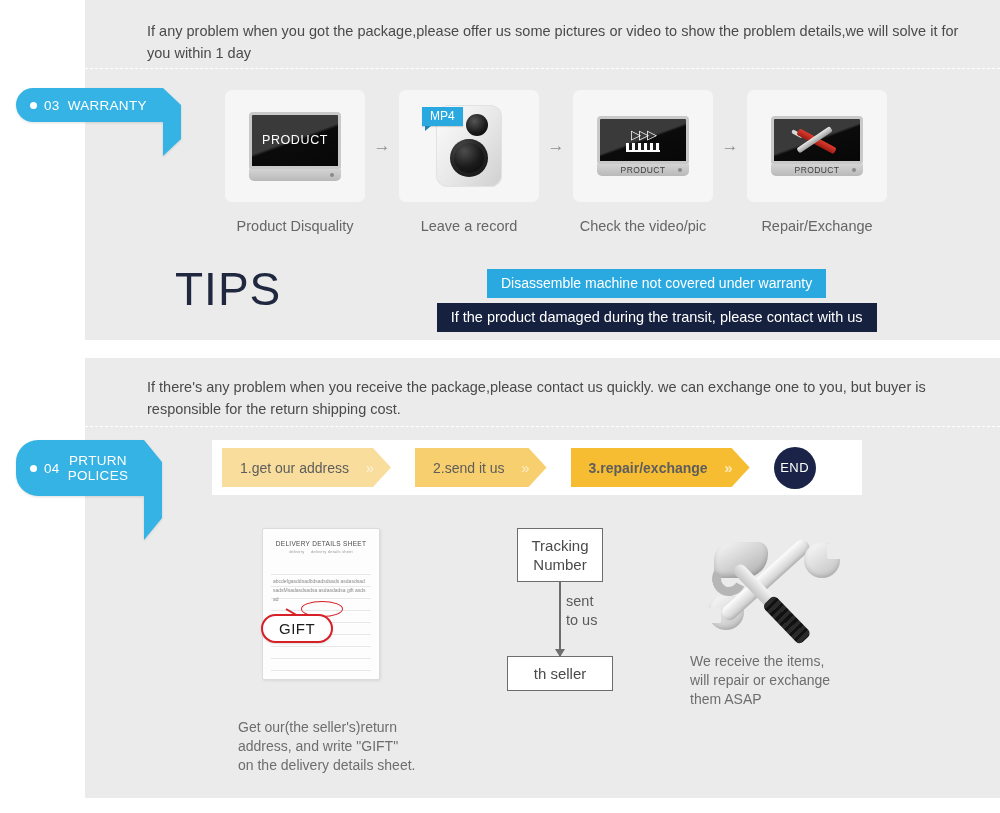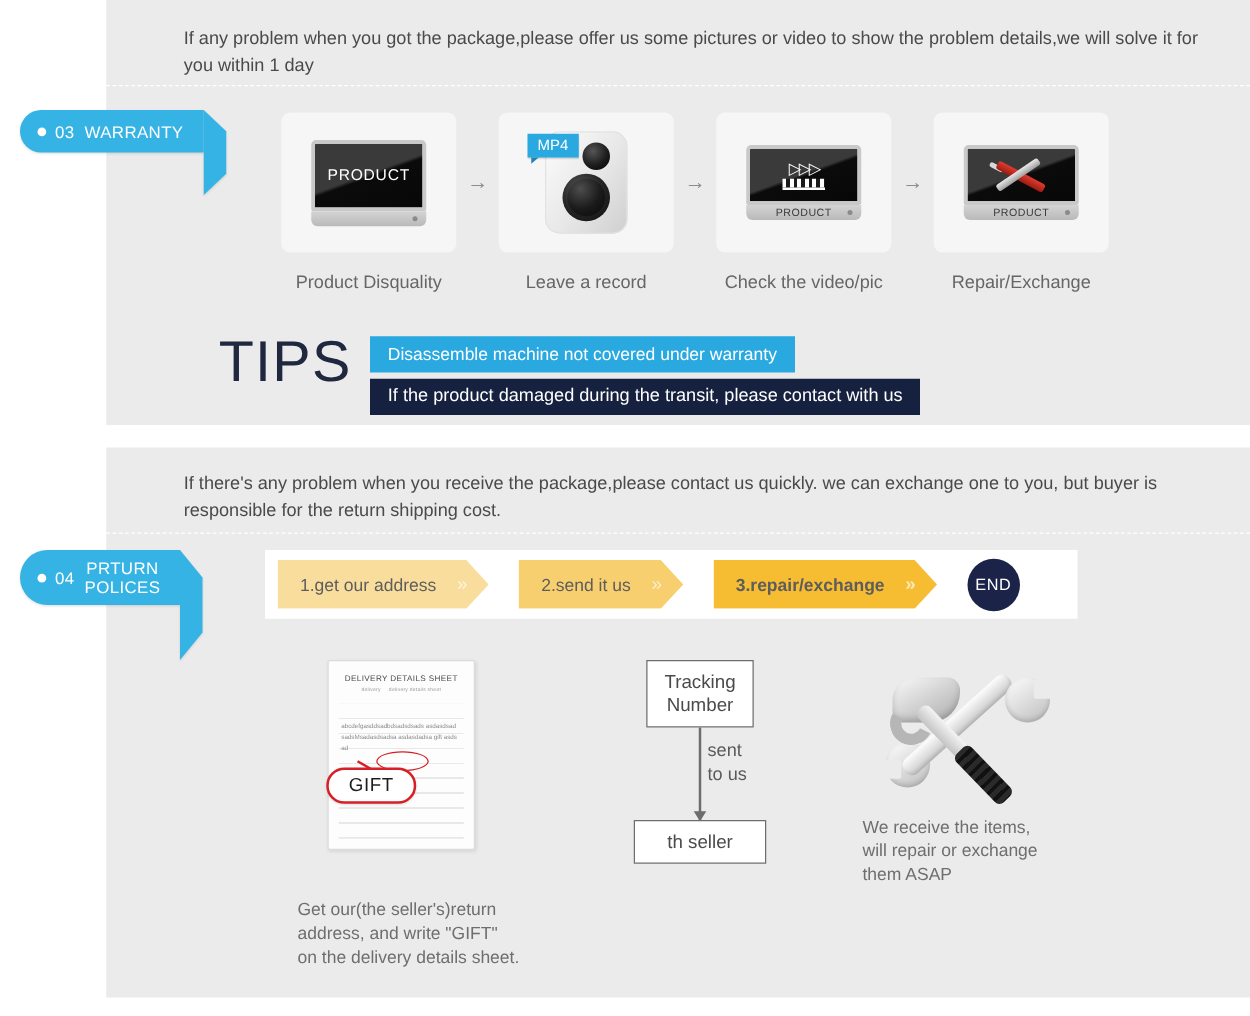--- a/index.html
+++ b/index.html
@@ -44,21 +44,21 @@
     width: 7px; height: 7px; border-radius: 50%;
     background: #ffffff; margin-right: 7px; flex: none;
   }
   #tag-warranty {
     left: 16px; top: 88px; height: 34px;
   }
   #tag-warranty::after {
     border-top: 17px solid transparent; border-bottom: 17px solid transparent;
   }
   #tag-returns {
-    left: 16px; top: 440px; height: 44px; align-items: center;
+    left: 16px; top: 440px; height: 56px; align-items: center;
   }
   #tag-returns::after {
     border-top: 22px solid transparent; border-bottom: 22px solid transparent;
   }
   .tag-num { margin-right: 8px; font-size: 13.5px; }
   .tag-lines { display: flex; flex-direction: column; line-height: 15px; text-align: center; }
 
   
   #warranty-steps {
     position: absolute; left: 225px; top: 90px;
@@ -152,23 +152,23 @@
   .tools-glyph .wrench {
     left: 6px; top: 28px; width: 40px; height: 6px;
     background: linear-gradient(#e9e9e9,#9d9d9d);
     transform: rotate(-34deg); transform-origin: left center;
   }
 
   
   #tips-block { position: absolute; left: 175px; top: 263px; display: flex; align-items: flex-start; }
   #tips-heading {
     color: #202840; font-size: 46px; font-weight: 300;
-    letter-spacing: 1px; line-height: 52px; margin-right: 15px;
-  }
-  .tips-bars { margin-top: 6px; }
+    letter-spacing: 1px; line-height: 52px; margin-right: 32px;
+  }
+  .tips-bars { margin-top: 6px; text-align: center; }
   .tip-bar {
     color: #ffffff; font-size: 14px; line-height: 22px;
     padding: 3px 14px 4px 14px; margin-bottom: 5px; white-space: nowrap;
     display: inline-block;
   }
   #tip-bar-0 { background: #29a9e0; }
   #tip-bar-1 { background: #16213f; font-size: 14.5px; }
 
   
   #flow-card {

